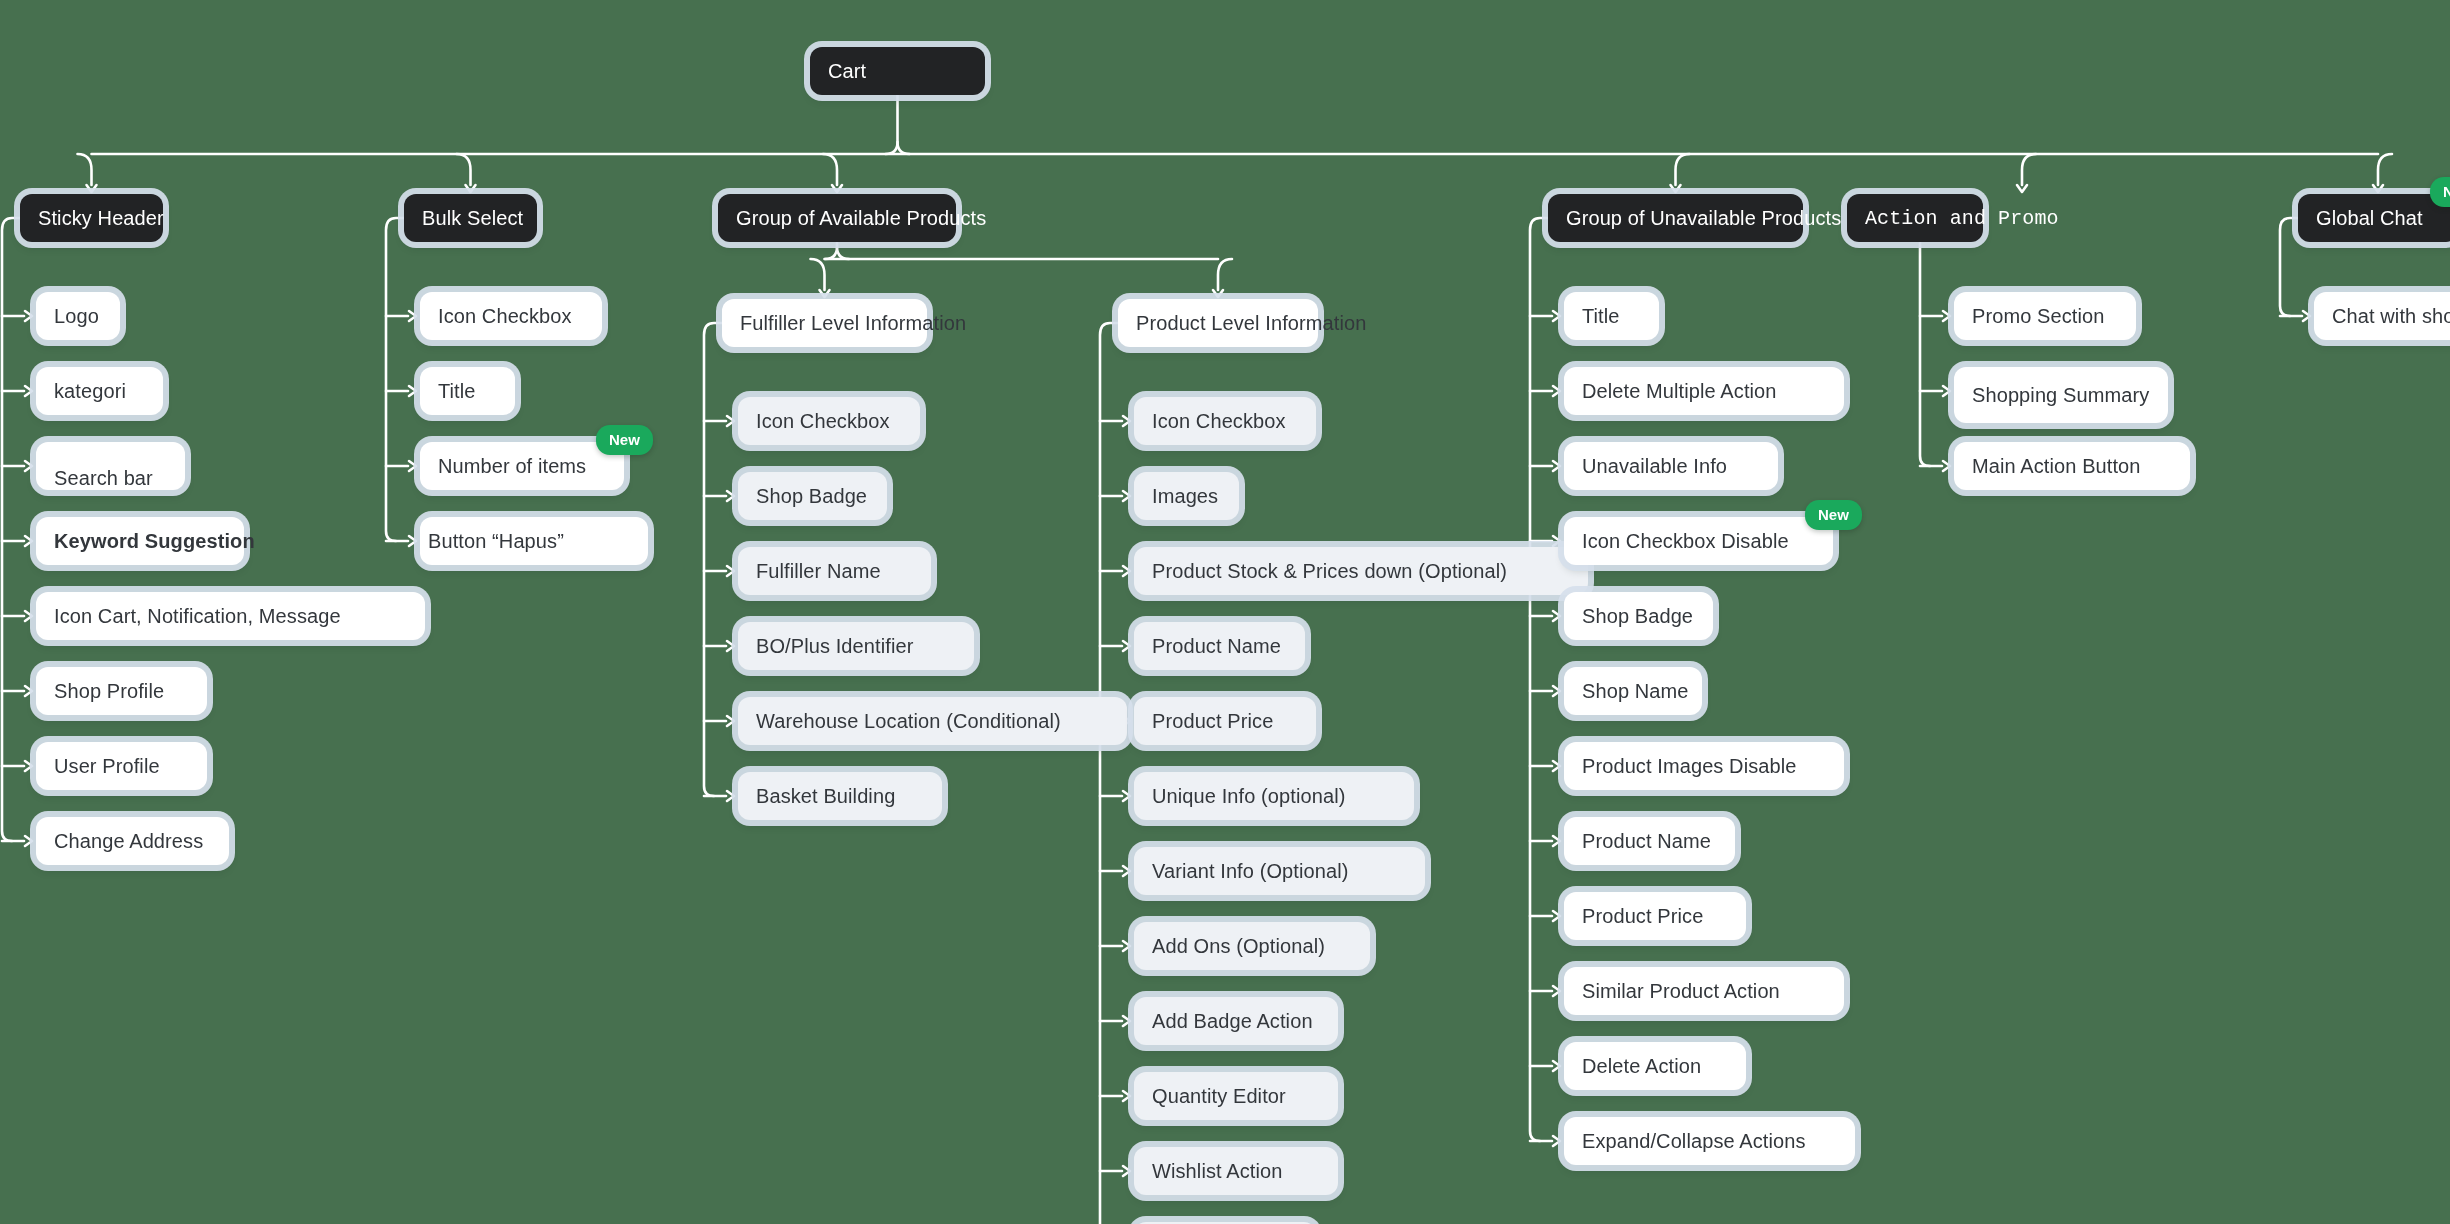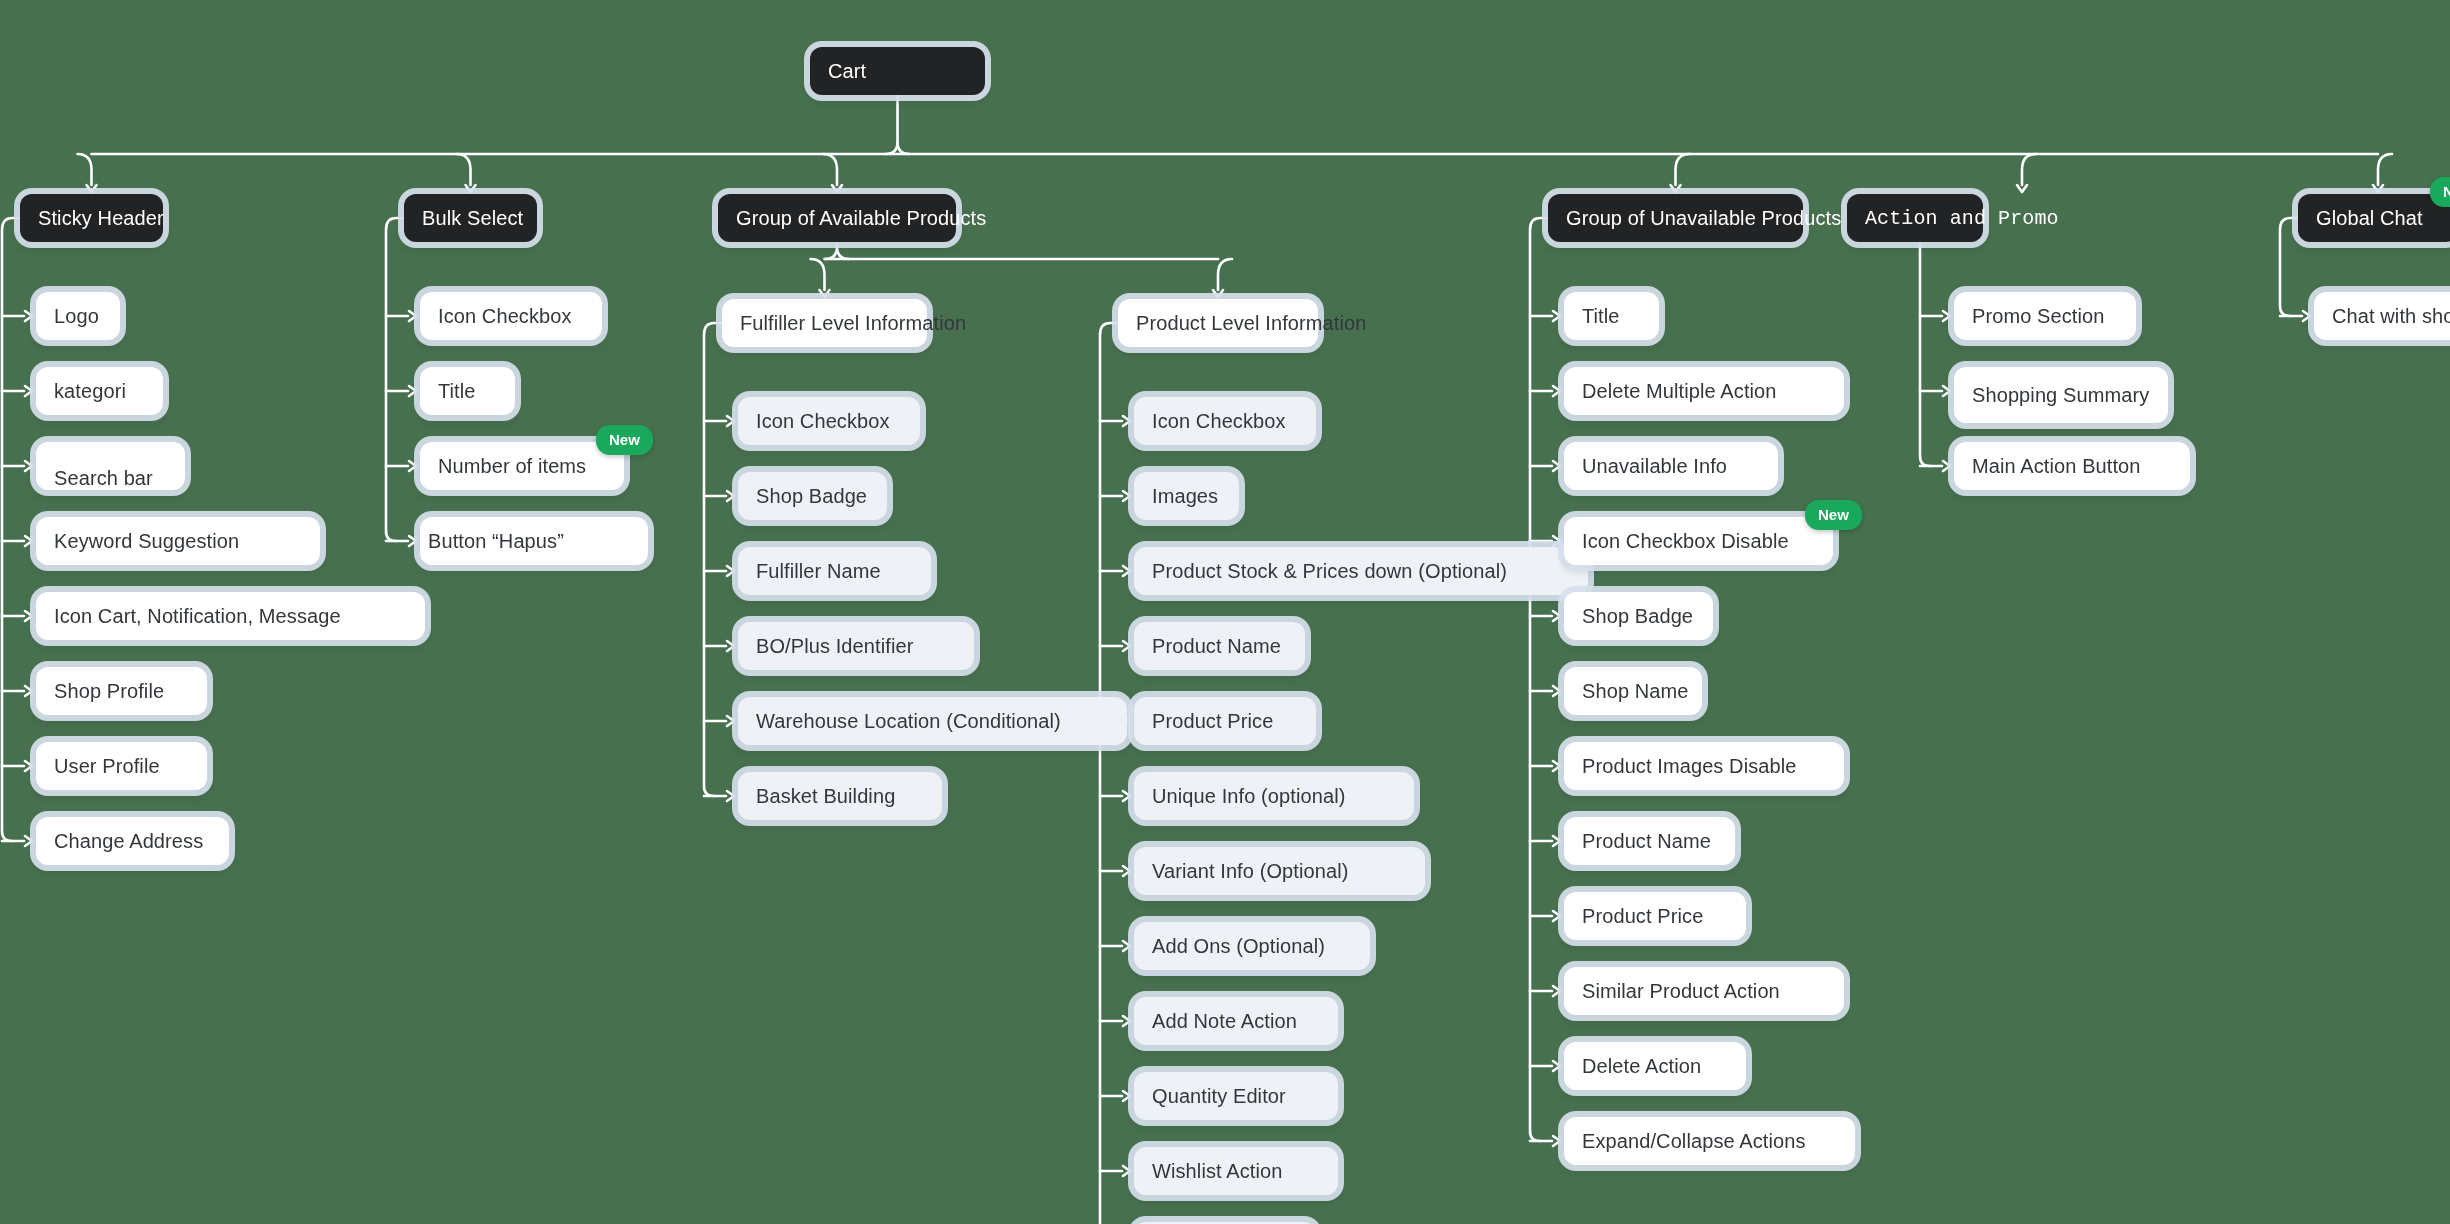--- a/index.html
+++ b/index.html
@@ -186,21 +186,21 @@
     </div>
     <div class="node white" style="left: 36px; top: 248px; width: 84px; height: 48px;">
       <span>Logo</span>
     </div>
     <div class="node white" style="left: 36px; top: 323px; width: 127px; height: 48px;">
       <span>kategori</span>
     </div>
     <div class="node white" style="left: 36px; top: 398px; width: 149px; height: 48px; align-items: flex-end;">
       <span>Search bar</span>
     </div>
-    <div class="node white" style="left: 36px; top: 473px; width: 284px; height: 48px;">
+    <div class="node white" style="left: 36px; top: 473px; width: 208px; height: 48px; font-weight: bold;">
       <span>Keyword Suggestion</span>
     </div>
     <div class="node white" style="left: 36px; top: 548px; width: 389px; height: 48px;">
       <span>Icon Cart, Notification, Message</span>
     </div>
     <div class="node white" style="left: 36px; top: 623px; width: 171px; height: 48px;">
       <span>Shop Profile</span>
     </div>
     <div class="node white" style="left: 36px; top: 698px; width: 171px; height: 48px;">
       <span>User Profile</span>
@@ -269,21 +269,21 @@
     <div class="node grey" style="left: 1134px; top: 803px; width: 291px; height: 48px;">
       <span>Variant Info (Optional)</span>
     </div>
     <div class="node grey" style="left: 1134px; top: 728px; width: 280px; height: 48px;">
       <span>Unique Info (optional)</span>
     </div>
     <div class="node grey" style="left: 1134px; top: 878px; width: 236px; height: 48px;">
       <span>Add Ons (Optional)</span>
     </div>
     <div class="node grey" style="left: 1134px; top: 953px; width: 204px; height: 48px;">
-      <span>Add Note Action</span>
+      <span>Add Badge Action</span>
     </div>
     <div class="node grey" style="left: 1134px; top: 1028px; width: 204px; height: 48px;">
       <span>Quantity Editor</span>
     </div>
     <div class="node grey" style="left: 1134px; top: 1103px; width: 204px; height: 48px;">
       <span>Wishlist Action</span>
     </div>
     <div class="node grey" style="left: 1134px; top: 1178px; width: 182px; height: 48px;">
       <span>Delete Action</span>
     </div>

